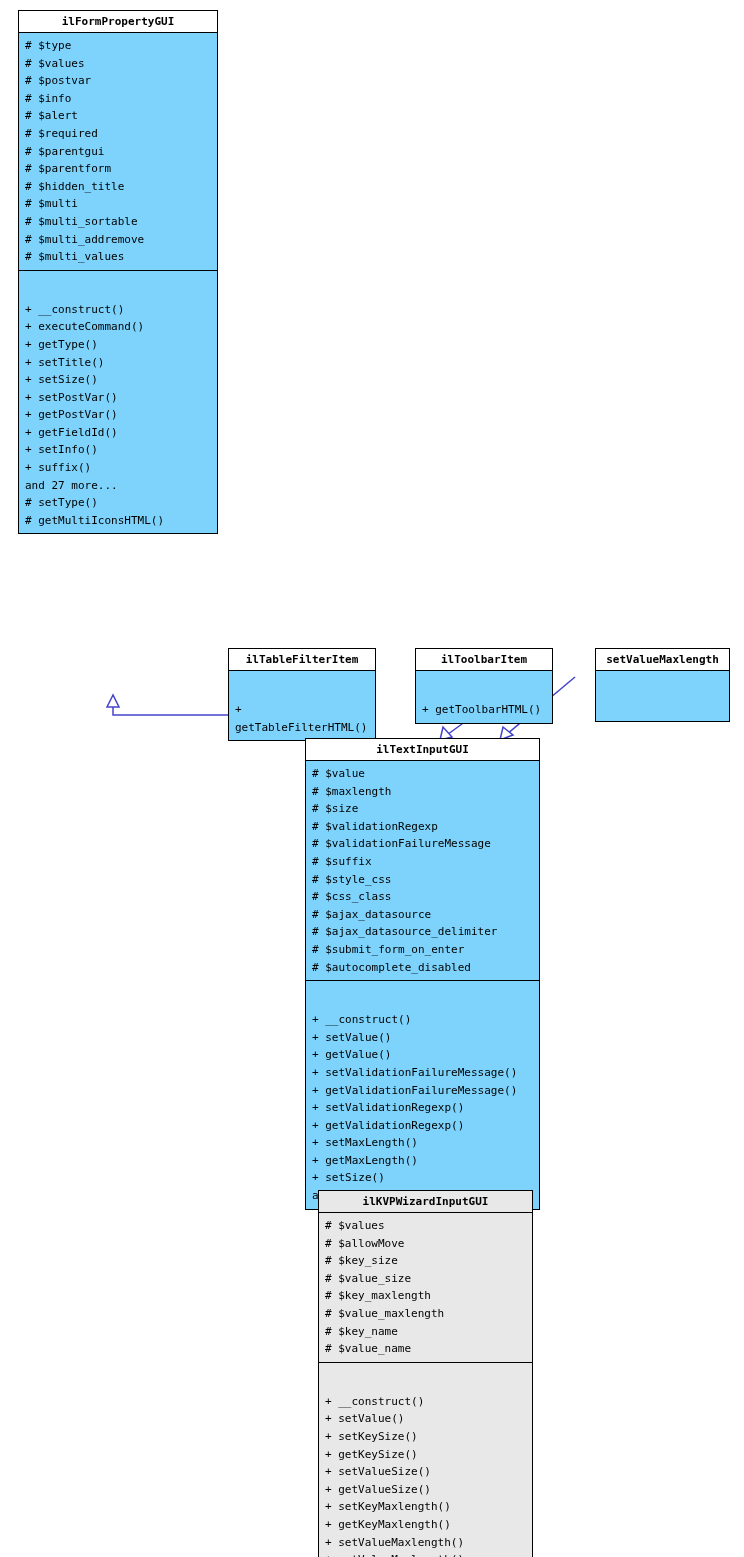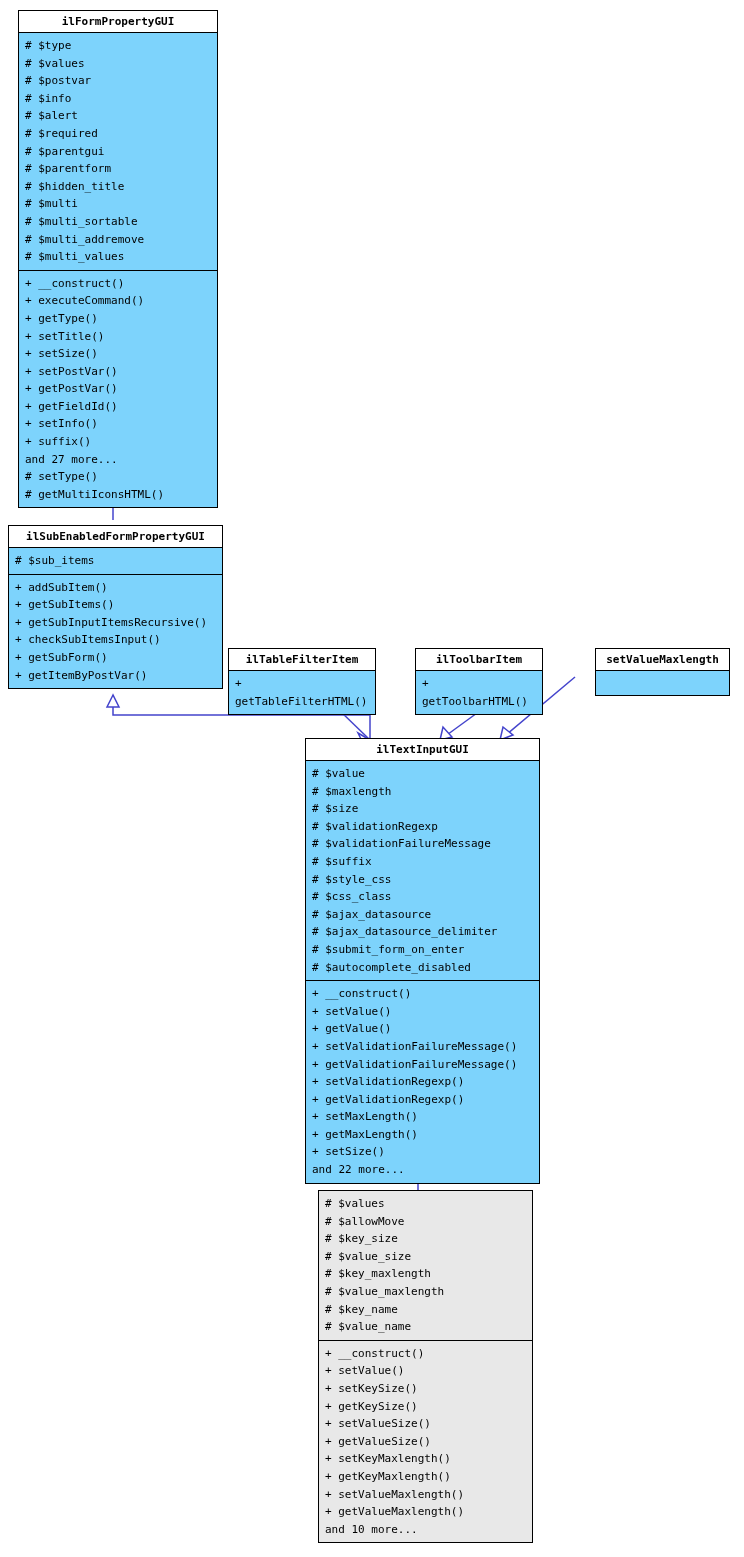--- a/index.html
+++ b/index.html
@@ -41,20 +41,21 @@
     }
 
     .uml-section {
       border-bottom: 1px solid #000000;
       padding: 4px 6px;
       line-height: 1.6;
     }
 
     .uml-section:last-child {
       border-bottom: none;
+      margin-top: 26px;
     }
 
     .uml-section p {
       line-height: 1.6;
     }
 
     svg.arrows {
       position: absolute;
       top: 0;
       left: 0;
@@ -128,43 +129,29 @@
       <p>+ getPostVar()</p>
       <p>+ getFieldId()</p>
       <p>+ setInfo()</p>
       <p>+ suffix()</p>
       <p>and 27 more...</p>
       <p># setType()</p>
       <p># getMultiIconsHTML()</p>
     </div>
   </div>
 
-  <div class="uml-box" style="left:8px; top:525px; width:215px;">
-    <div class="uml-box-title">ilSubEnabledFormPropertyGUI</div>
-    <div class="uml-section">
-      <p># $sub_items</p>
-    </div>
-    <div class="uml-section">
-      <p>+ addSubItem()</p>
-      <p>+ getSubItems()</p>
-      <p>+ getSubInputItemsRecursive()</p>
-      <p>+ checkSubItemsInput()</p>
-      <p>+ getSubForm()</p>
-      <p>+ getItemByPostVar()</p>
-    </div>
-  </div>
 
   <div class="uml-box" style="left:228px; top:648px; width:148px;">
     <div class="uml-box-title">ilTableFilterItem</div>
     <div class="uml-section">
       <p>+ getTableFilterHTML()</p>
     </div>
   </div>
 
-  <div class="uml-box" style="left:415px; top:648px; width:128px;">
+  <div class="uml-box" style="left:415px; top:648px; width:138px;">
     <div class="uml-box-title">ilToolbarItem</div>
     <div class="uml-section">
       <p>+ getToolbarHTML()</p>
     </div>
   </div>
 
   <div class="uml-box" style="left:595px; top:648px; width:135px;">
     <div class="uml-box-title">setValueMaxlength</div>
     <div class="uml-section" style="height:24px;">
     </div>
@@ -195,20 +182,21 @@
       <p>+ setValidationRegexp()</p>
       <p>+ getValidationRegexp()</p>
       <p>+ setMaxLength()</p>
       <p>+ getMaxLength()</p>
       <p>+ setSize()</p>
       <p>and 22 more...</p>
     </div>
   </div>
 
   <div class="uml-box highlighted" style="left:318px; top:1190px; width:215px;">
+    <div class="uml-box-title" style="background:#e8e8e8;">ilKVPWizardInputGUI</div>
     <div class="uml-section" style="background:#e8e8e8;">
       <p># $values</p>
       <p># $allowMove</p>
       <p># $key_size</p>
       <p># $value_size</p>
       <p># $key_maxlength</p>
       <p># $value_maxlength</p>
       <p># $key_name</p>
       <p># $value_name</p>
     </div>

